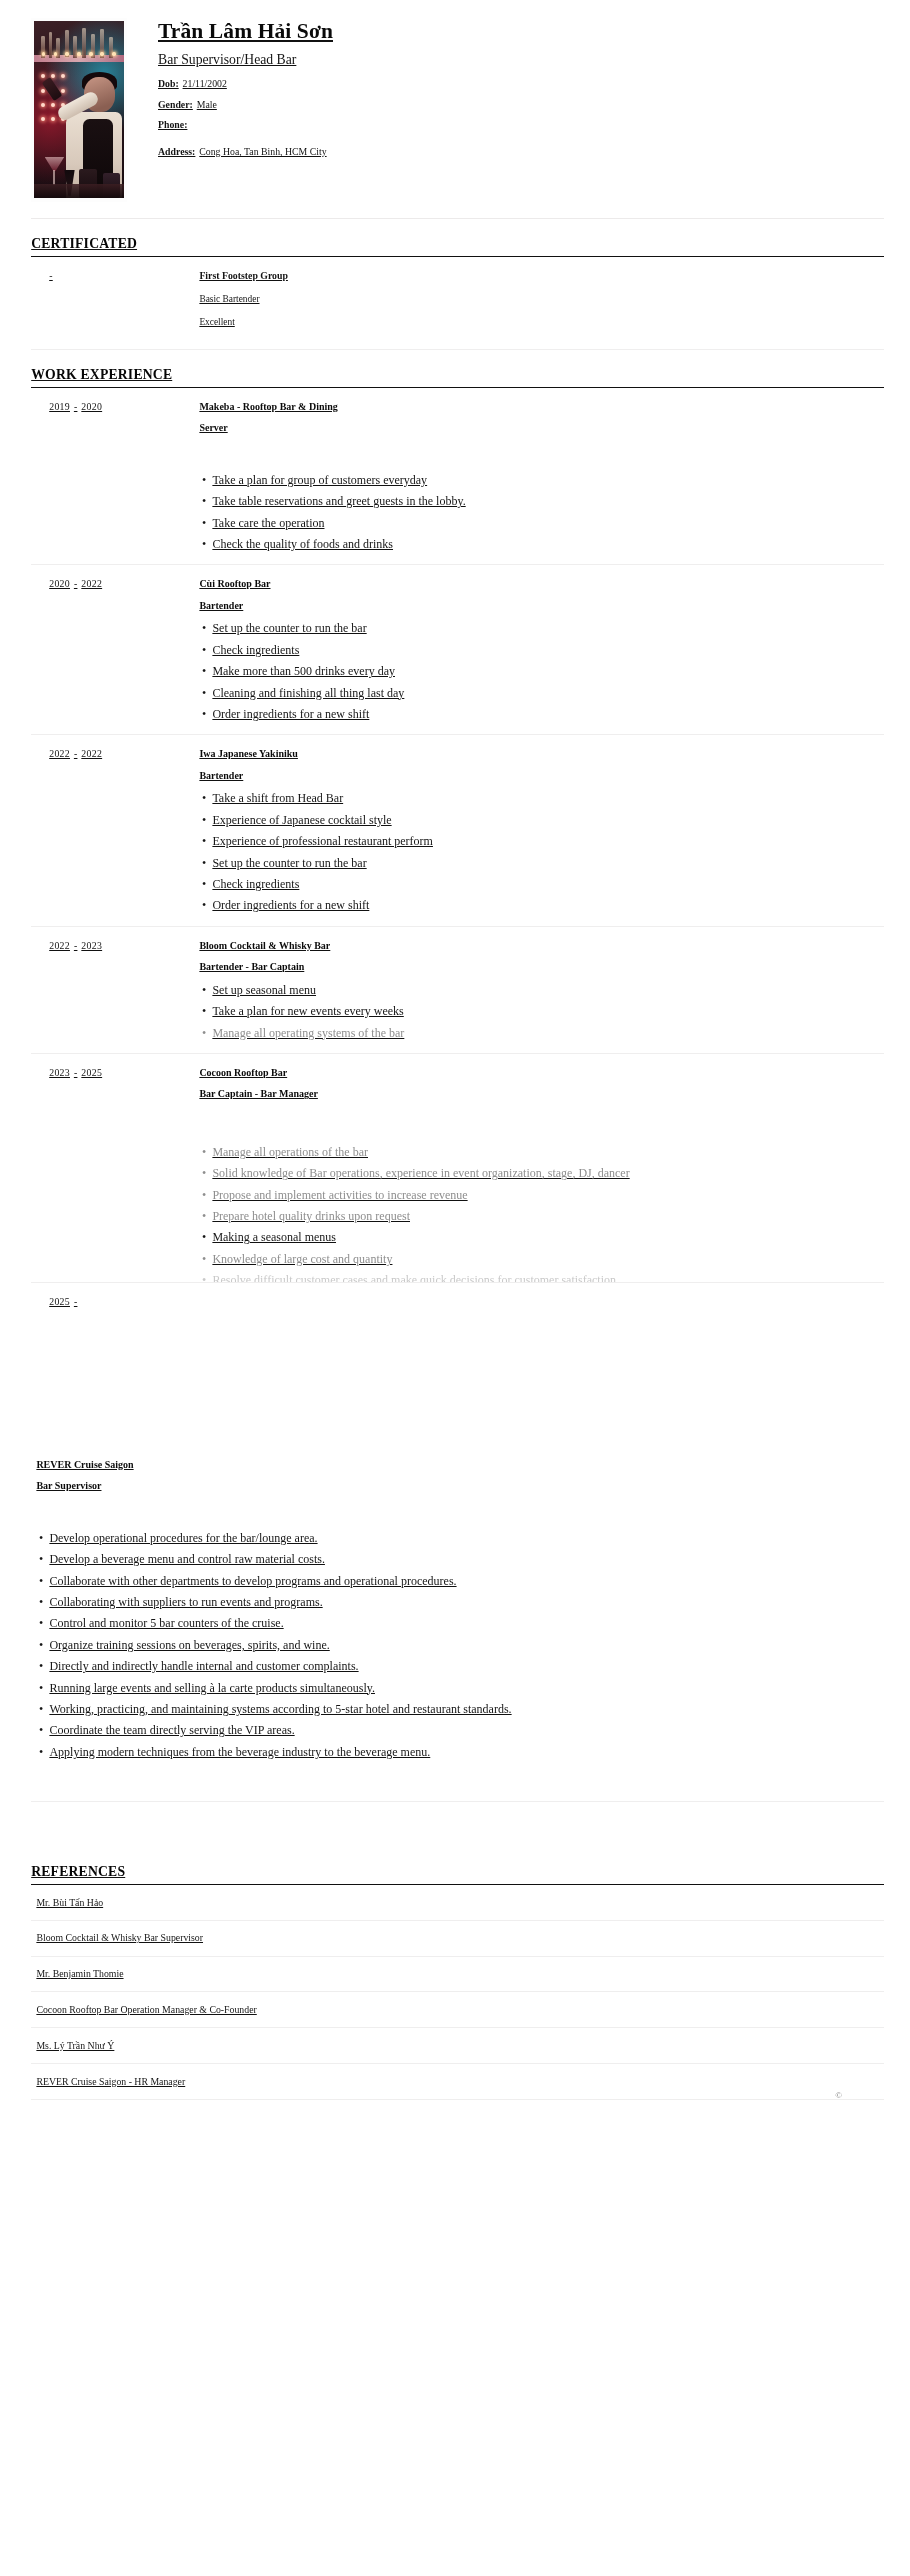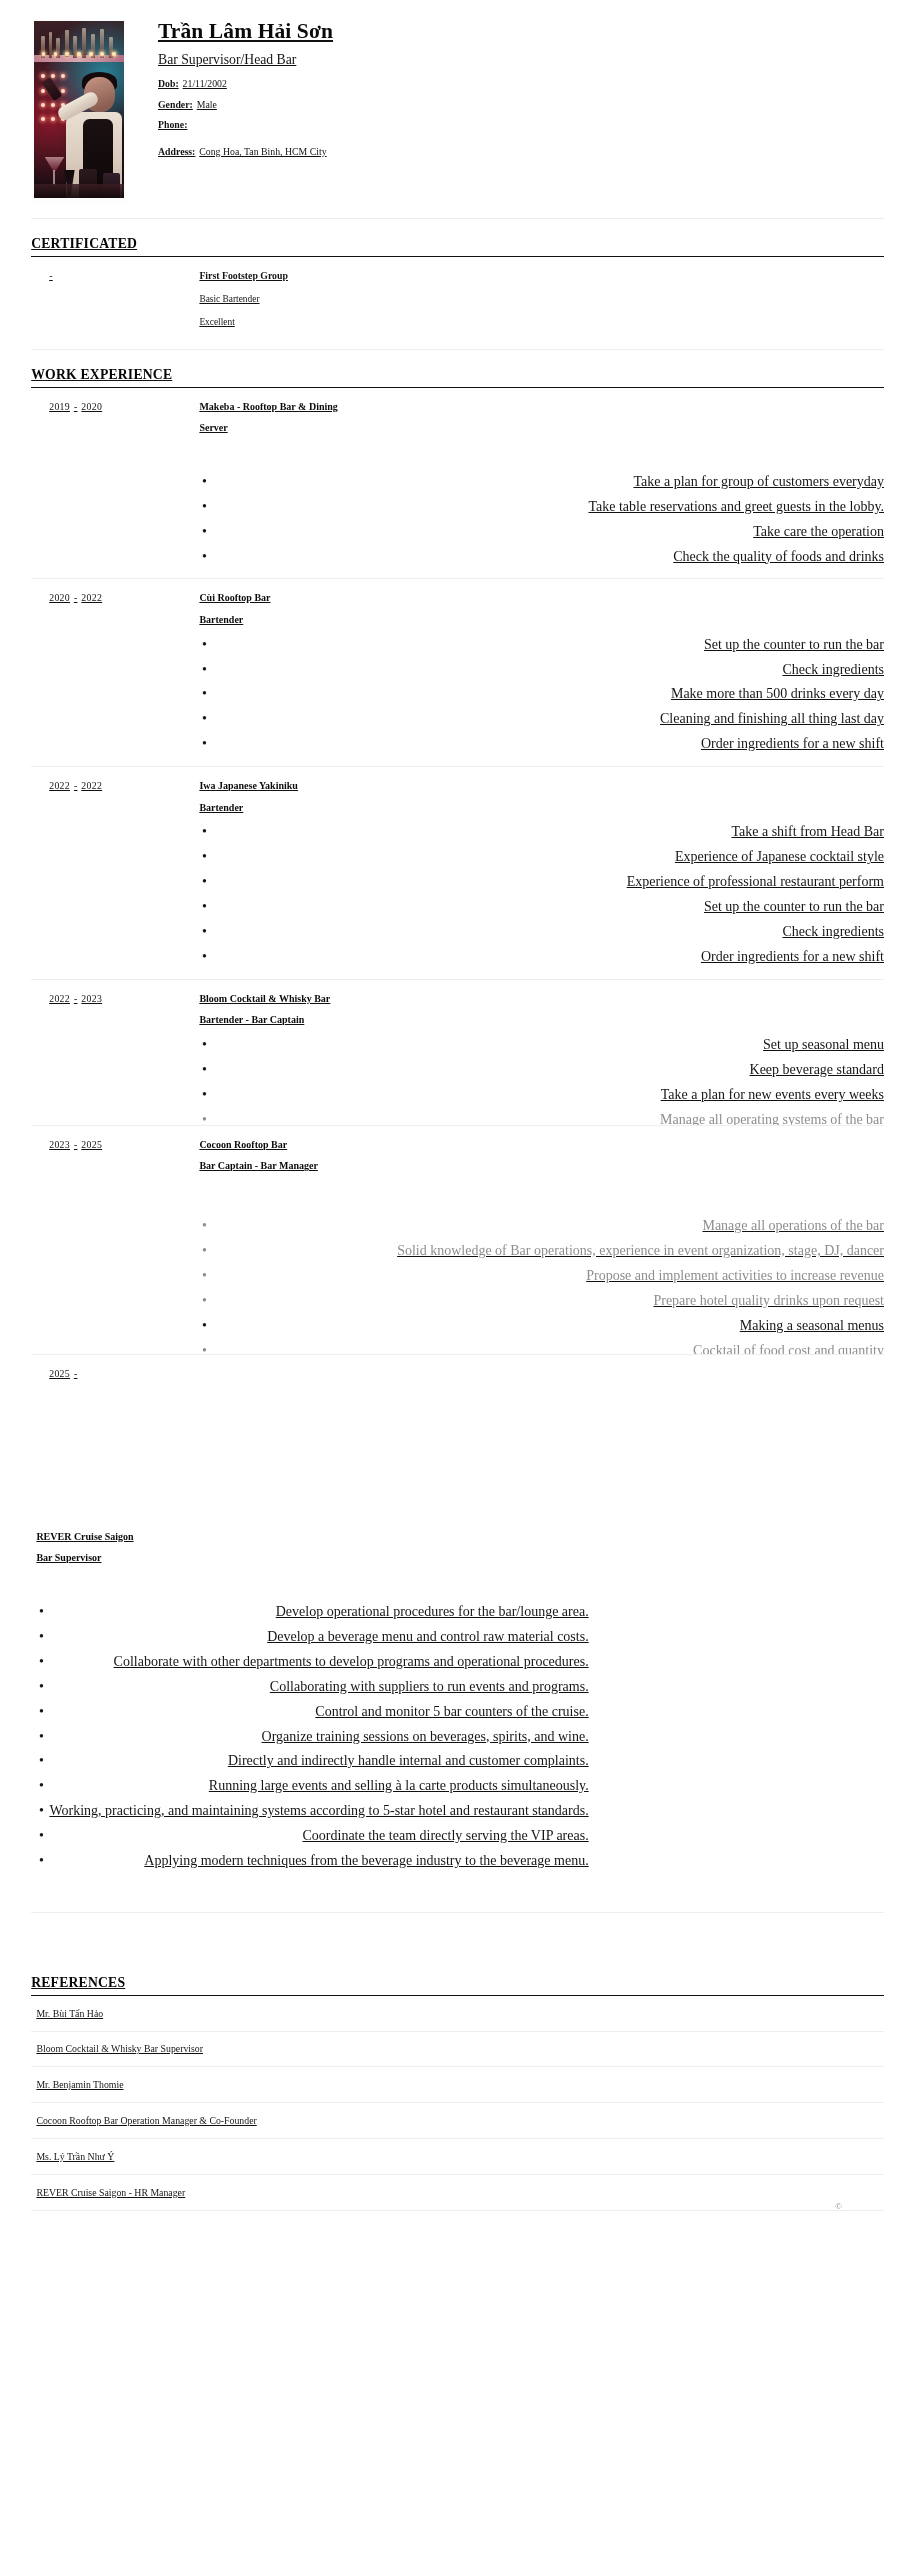--- a/index.html
+++ b/index.html
@@ -216,27 +216,26 @@
     font-weight: bold;
     margin: 0 0 7.8px 0;
     color: #0b0b0b;
   }
   .bullets {
     margin: 0;
     padding: 0;
     list-style: none;
   }
   .bullets li {
-    font-size: 14px;
+    font-size: 12px;
     line-height: 1.78;
     color: #161616;
     padding-left: 13px;
     position: relative;
     white-space: nowrap;
-    text-align: right;
   }
   .bullets li::before {
     content: "•";
     position: absolute;
     left: 2.6px;
     top: 0;
   }
   .bullets li.faded { color: #8e8e8e; }
   .bullets li.overflow {
     color: #c9c9c9;
@@ -425,42 +424,41 @@
 
     <div class="entry clip-bloom">
       <div class="dates">
         <span>2022</span><span class="dash">-</span><span>2023</span>
       </div>
       <div class="body">
         <div class="org">Bloom Cocktail &amp; Whisky Bar</div>
         <div class="role">Bartender - Bar Captain</div>
         <ul class="bullets">
           <li>Set up seasonal menu</li>
-          <li>Keep beverage standard</li>
           <li>Take a plan for new events every weeks</li>
           <li class="faded">Manage all operating systems of the bar</li>
         </ul>
       </div>
     </div>
 
     <div class="entry clip-cocoon">
       <div class="dates">
         <span>2023</span><span class="dash">-</span><span>2025</span>
       </div>
       <div class="body">
         <div class="org">Cocoon Rooftop Bar</div>
         <div class="role">Bar Captain - Bar Manager</div>
         <div class="gap-56"></div>
         <ul class="bullets">
           <li class="faded">Manage all operations of the bar</li>
           <li class="faded">Solid knowledge of Bar operations, experience in event organization, stage, DJ, dancer</li>
           <li class="faded">Propose and implement activities to increase revenue</li>
           <li class="faded">Prepare hotel quality drinks upon request</li>
           <li>Making a seasonal menus</li>
-          <li class="faded">Cocktail of food cost and quantity</li>
+          <li class="faded">Knowledge of large cost and quantity</li>
           <li class="overflow">Resolve difficult customer cases and make quick decisions for customer satisfaction</li>
         </ul>
       </div>
     </div>
 
     <div class="entry last" style="padding-bottom:38px;flex-direction:column;">
       <div class="dates">
         <span>2025</span><span class="dash">-</span><span></span>
       </div>
       <div class="body">

